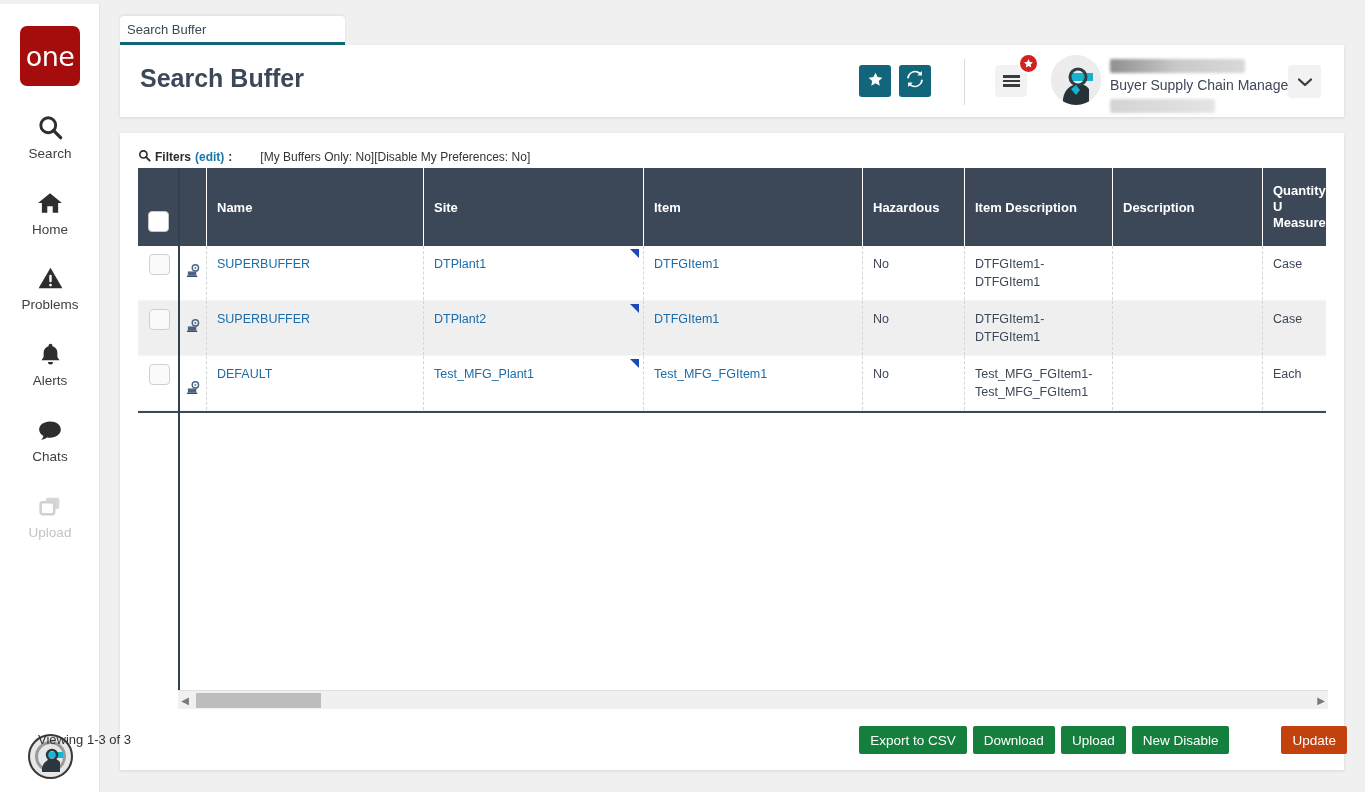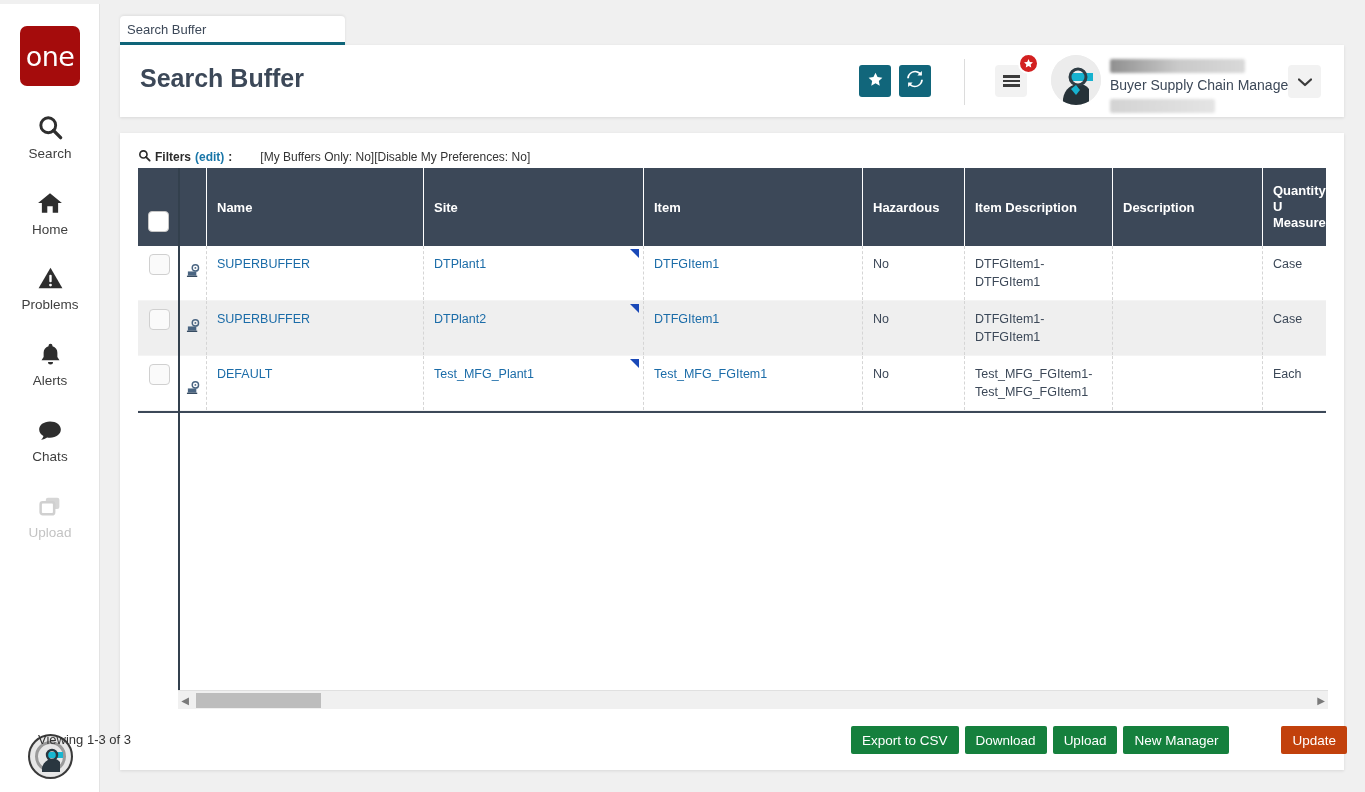--- a/index.html
+++ b/index.html
@@ -493,17 +493,17 @@
     </span>
     <span class="arrow">▶</span>
   </div>
 
   <div class="viewing">Viewing 1-3 of 3</div>
 
   <div class="btn-row">
     <button class="btn">Export to CSV</button>
     <button class="btn">Download</button>
     <button class="btn">Upload</button>
-    <button class="btn">New Manager</button>
+    <button class="btn">New Disable</button>
     <button class="btn disabled">Update</button>
   </div>
 
 </div>
 
 </body></html>

